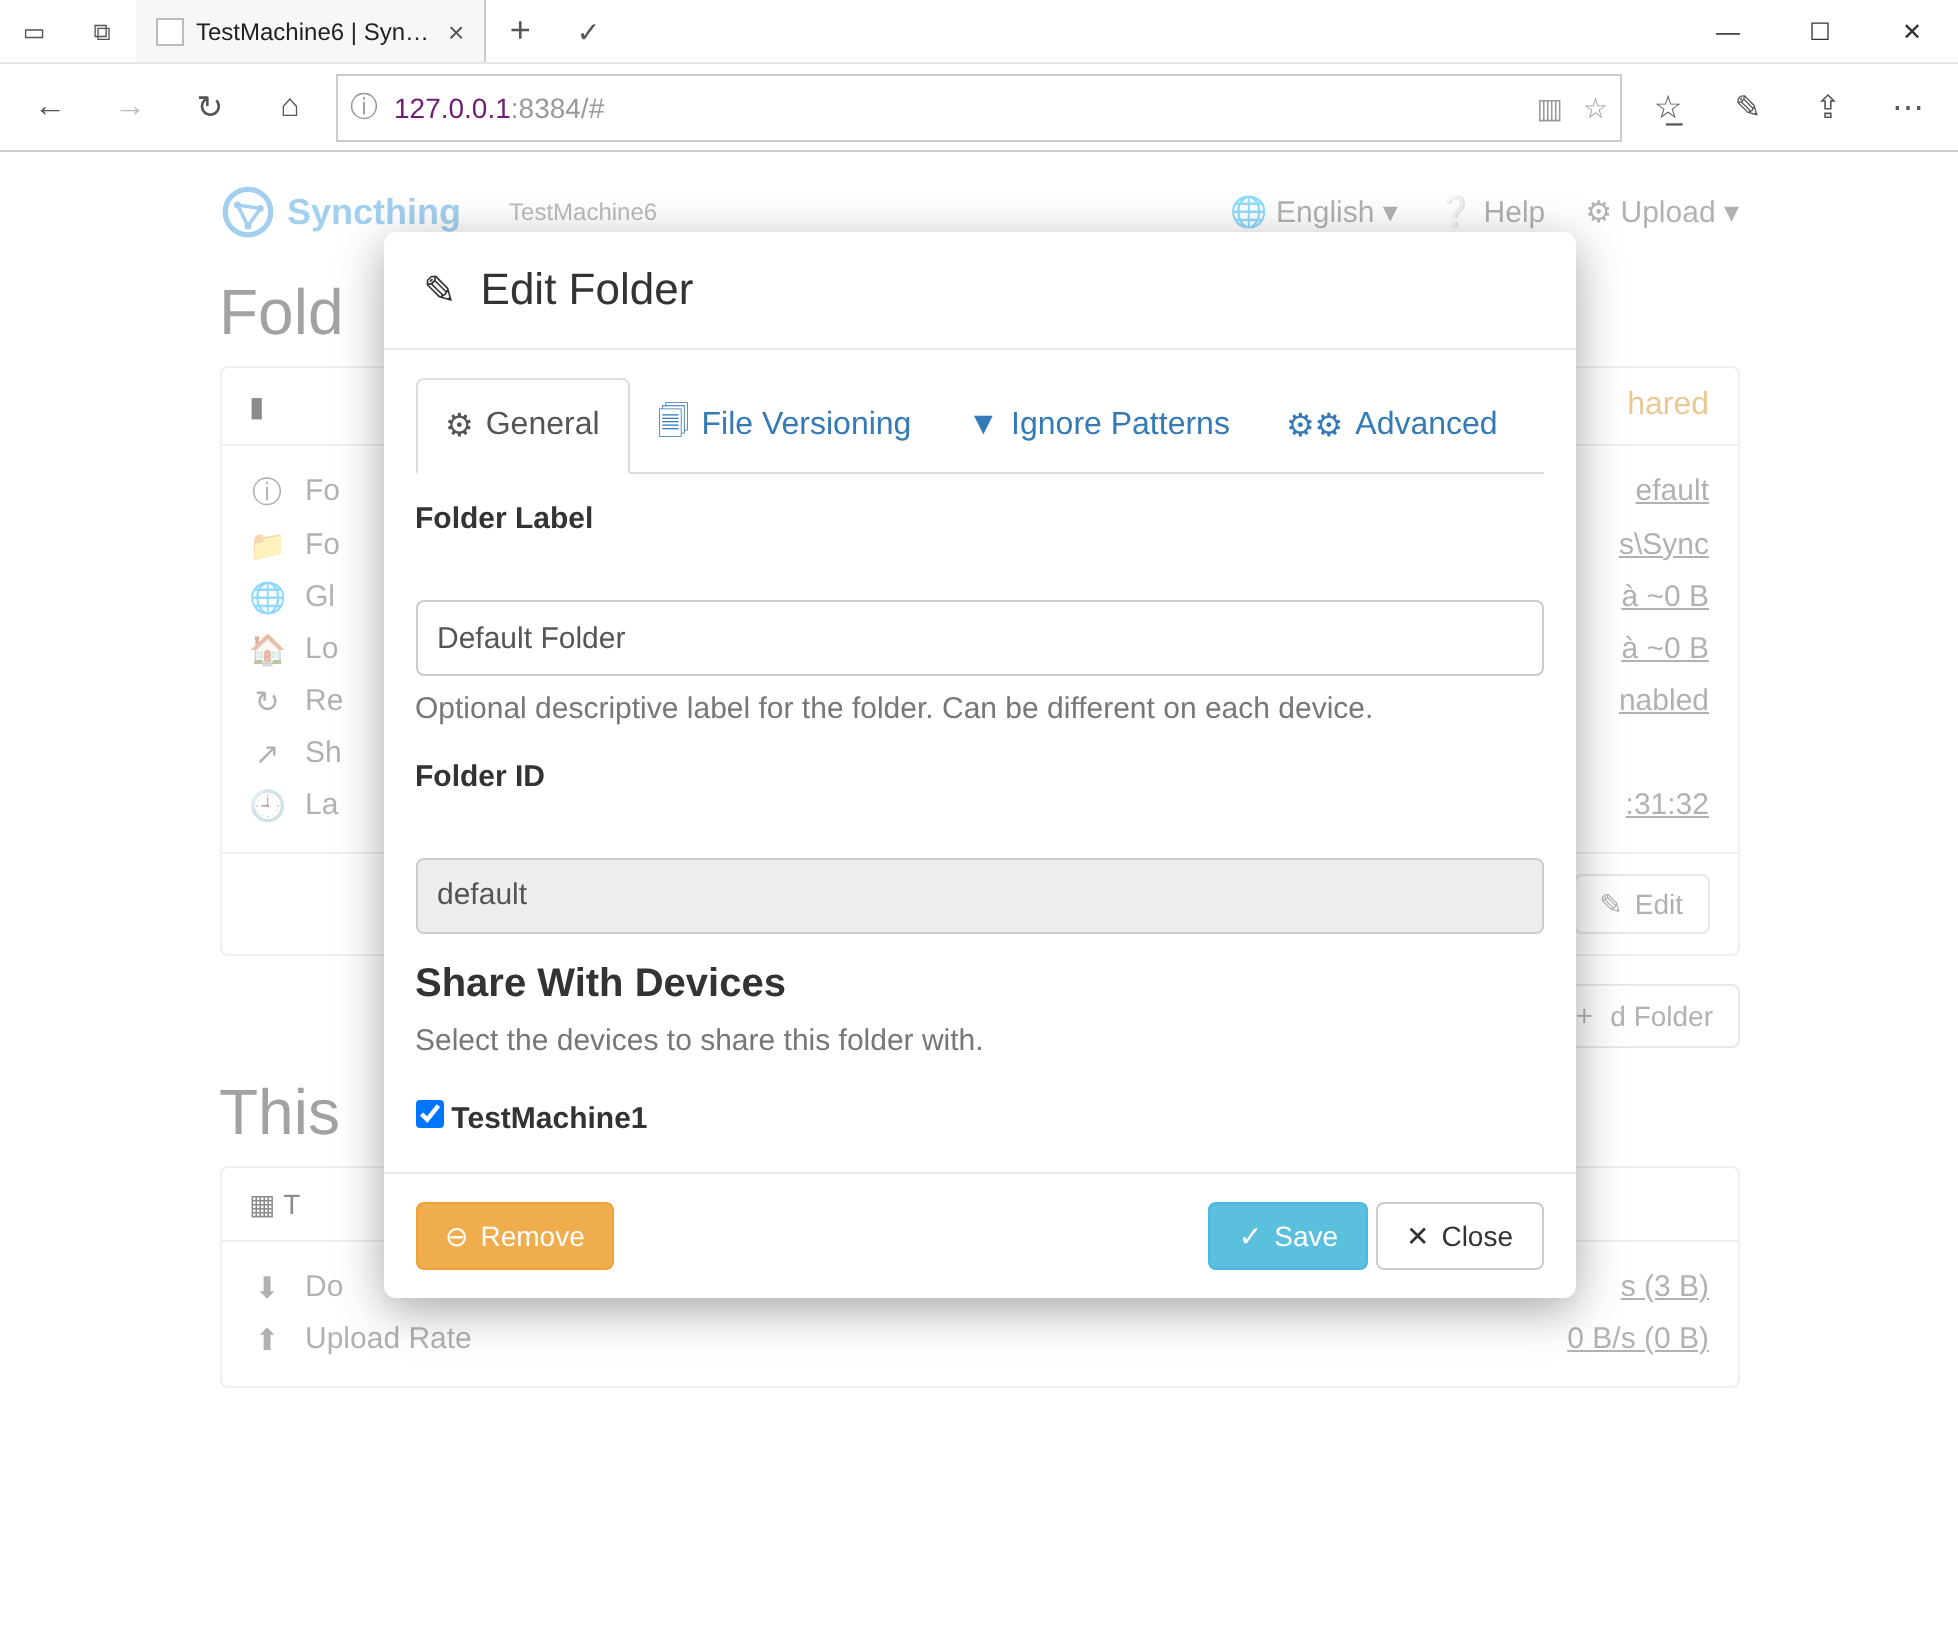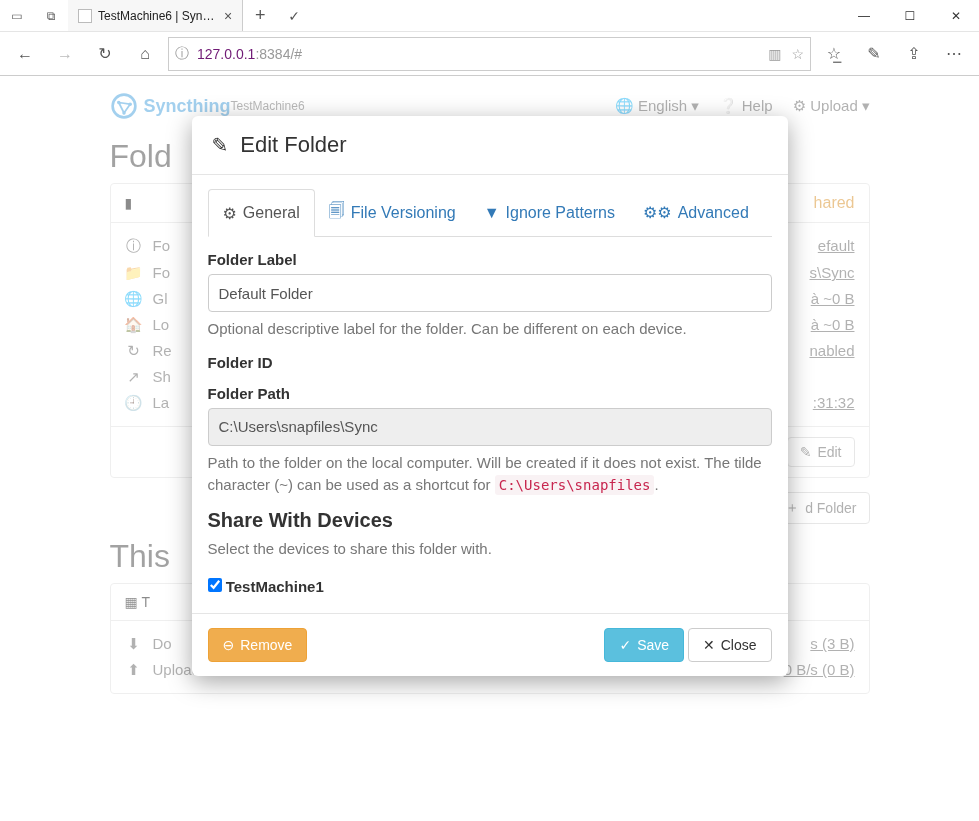--- a/index.html
+++ b/index.html
@@ -24,21 +24,21 @@
   .tb-btn.dis { color:#bbb; }
   .addr { flex:1; height: 34px; border:1px solid #ccc; display:flex; align-items:center; padding:0 6px; gap:8px; font-size:14px; color:#999; }
   .addr .url-host { color:#701a75; }
   .addr .right-icons { margin-left:auto; display:flex; gap:10px; align-items:center; }
 
   
   .page { position: relative; height: calc(821px - 76px); }
   .dim-overlay { position:absolute; inset:0; background: rgba(0,0,0,0); z-index: 10; pointer-events: none; }
   .page-inner { position:absolute; inset:0; padding: 0; overflow:hidden; filter: none; }
   .page-wrap { width: 760px; margin: 0 auto; padding-top: 8px; opacity: 0.45; }
-  .nav { height:44px; display:flex; align-items:center; color:#666; }
+  .nav { height:44px; display:flex; align-items:center; gap:24px; color:#666; }
   .logo { display:flex; align-items:center; gap:6px; font-weight:bold; color:#3498db; font-size:18px; }
   .logo svg { width:28px; height:28px; }
   .nav .machine { color:#666; font-size:12px; }
   .nav .navlinks { margin-left:auto; display:flex; gap:20px; color:#555; font-size:15px; }
   h1 { font-size: 32px; font-weight: 400; color:#333; margin: 10px 0 8px; }
   .panel { border:1px solid #ddd; border-radius:4px; }
   .panel-head { display:flex; align-items:center; padding:10px 14px; border-bottom:1px solid #ddd; }
   .panel-head .spacer { flex:1; }
   .shared-tag { color:#d58512; font-size:16px; }
   .panel-body { padding: 10px 14px; color:#555; }
@@ -53,21 +53,21 @@
   .modal { width: 596px; background:#fff; border-radius:6px; box-shadow: 0 6px 24px rgba(0,0,0,0.35); }
   .modal-header { padding: 16px 20px; display:flex; align-items:center; gap:12px; border-bottom:1px solid #e5e5e5; }
   .modal-header .mh-icon { font-size:20px; color:#333; }
   .modal-header .mh-title { font-size:22px; color:#333; }
   .modal-body { padding: 14px 16px 4px; }
   .tabs { display:flex; border-bottom:1px solid #ddd; margin-bottom: 14px; }
   .tabs .tab-item { padding: 10px 14px; font-size:16px; color:#337ab7; display:flex; align-items:center; gap:6px; cursor:pointer; }
   .tabs .tab-item.active { color:#555; border:1px solid #ddd; border-bottom:1px solid #fff; margin-bottom:-1px; border-radius:4px 4px 0 0; background:#fff; }
   .form-group { margin-bottom: 14px; }
   .form-group label { font-weight:bold; color:#333; font-size:15px; display:block; margin-bottom:6px; }
-  .form-control { width:100%; height:38px; border:1px solid #ccc; border-radius:4px; padding:16px 10px; font-size:15px; color:#555; }
+  .form-control { width:100%; height:38px; border:1px solid #ccc; border-radius:4px; padding:16px 10px; font-size:15px; color:#555;margin-top:26px; }
   .form-control.disabled { background:#eee; }
   .help { color:#777; font-size:15px; margin-top:6px; line-height:1.45; }
   .help code { color:#c7254e; background:#f9f2f4; padding:2px 4px; border-radius:3px; font-family: Menlo, Consolas, monospace; font-size:14px; }
   .chk { display:flex; align-items:center; gap:8px; font-size:15px; color:#333; margin-top:18px; }
   .chk input { width:14px; height:14px; }
   .section-h { font-weight:bold; font-size:20px; color:#333; margin: 6px 0; }
   .modal-footer { padding: 14px 16px; border-top:1px solid #e5e5e5; display:flex; align-items:center; }
   .modal-footer .spacer { flex:1; }
   .btn-warn { background:#f0ad4e; color:#fff; border:1px solid #eea236; padding:8px 14px; border-radius:4px; font-size:14px; display:inline-flex; align-items:center; gap:6px; }
   .btn-prim { background:#5bc0de; color:#fff; border:1px solid #46b8da; padding:8px 14px; border-radius:4px; font-size:14px; display:inline-flex; align-items:center; gap:6px; }
@@ -242,29 +242,23 @@
         </div>
 
         <div class="form-group">
           <label>Folder Label</label>
           <input class="form-control" value="Default Folder" style="">
           <div class="help">Optional descriptive label for the folder. Can be different on each device.</div>
         </div>
 
         <div class="form-group">
           <label>Folder ID</label>
-        </div>
-
-        <div class="form-group">
-          <label>Folder Path</label>
-          <input class="form-control disabled" readonly="" value="C:\Users\snapfiles\Sync" style="">
-          <div class="help">
-            <span>Path to the folder on the local computer. Will be created if it does not exist. The tilde character (~) can be used as a shortcut for </span><code>C:\Users\snapfiles</code><span>.</span>
-          </div>
-        </div>
+          <input class="form-control disabled" readonly="" value="default" style="">
+        </div>
+
 
         <div class="form-group">
           <div class="section-h">Share With Devices</div>
           <div class="help">Select the devices to share this folder with.</div>
           <label class="chk">
             <input type="checkbox" checked="" style="">
             <span>TestMachine1</span>
           </label>
         </div>
       </div>

